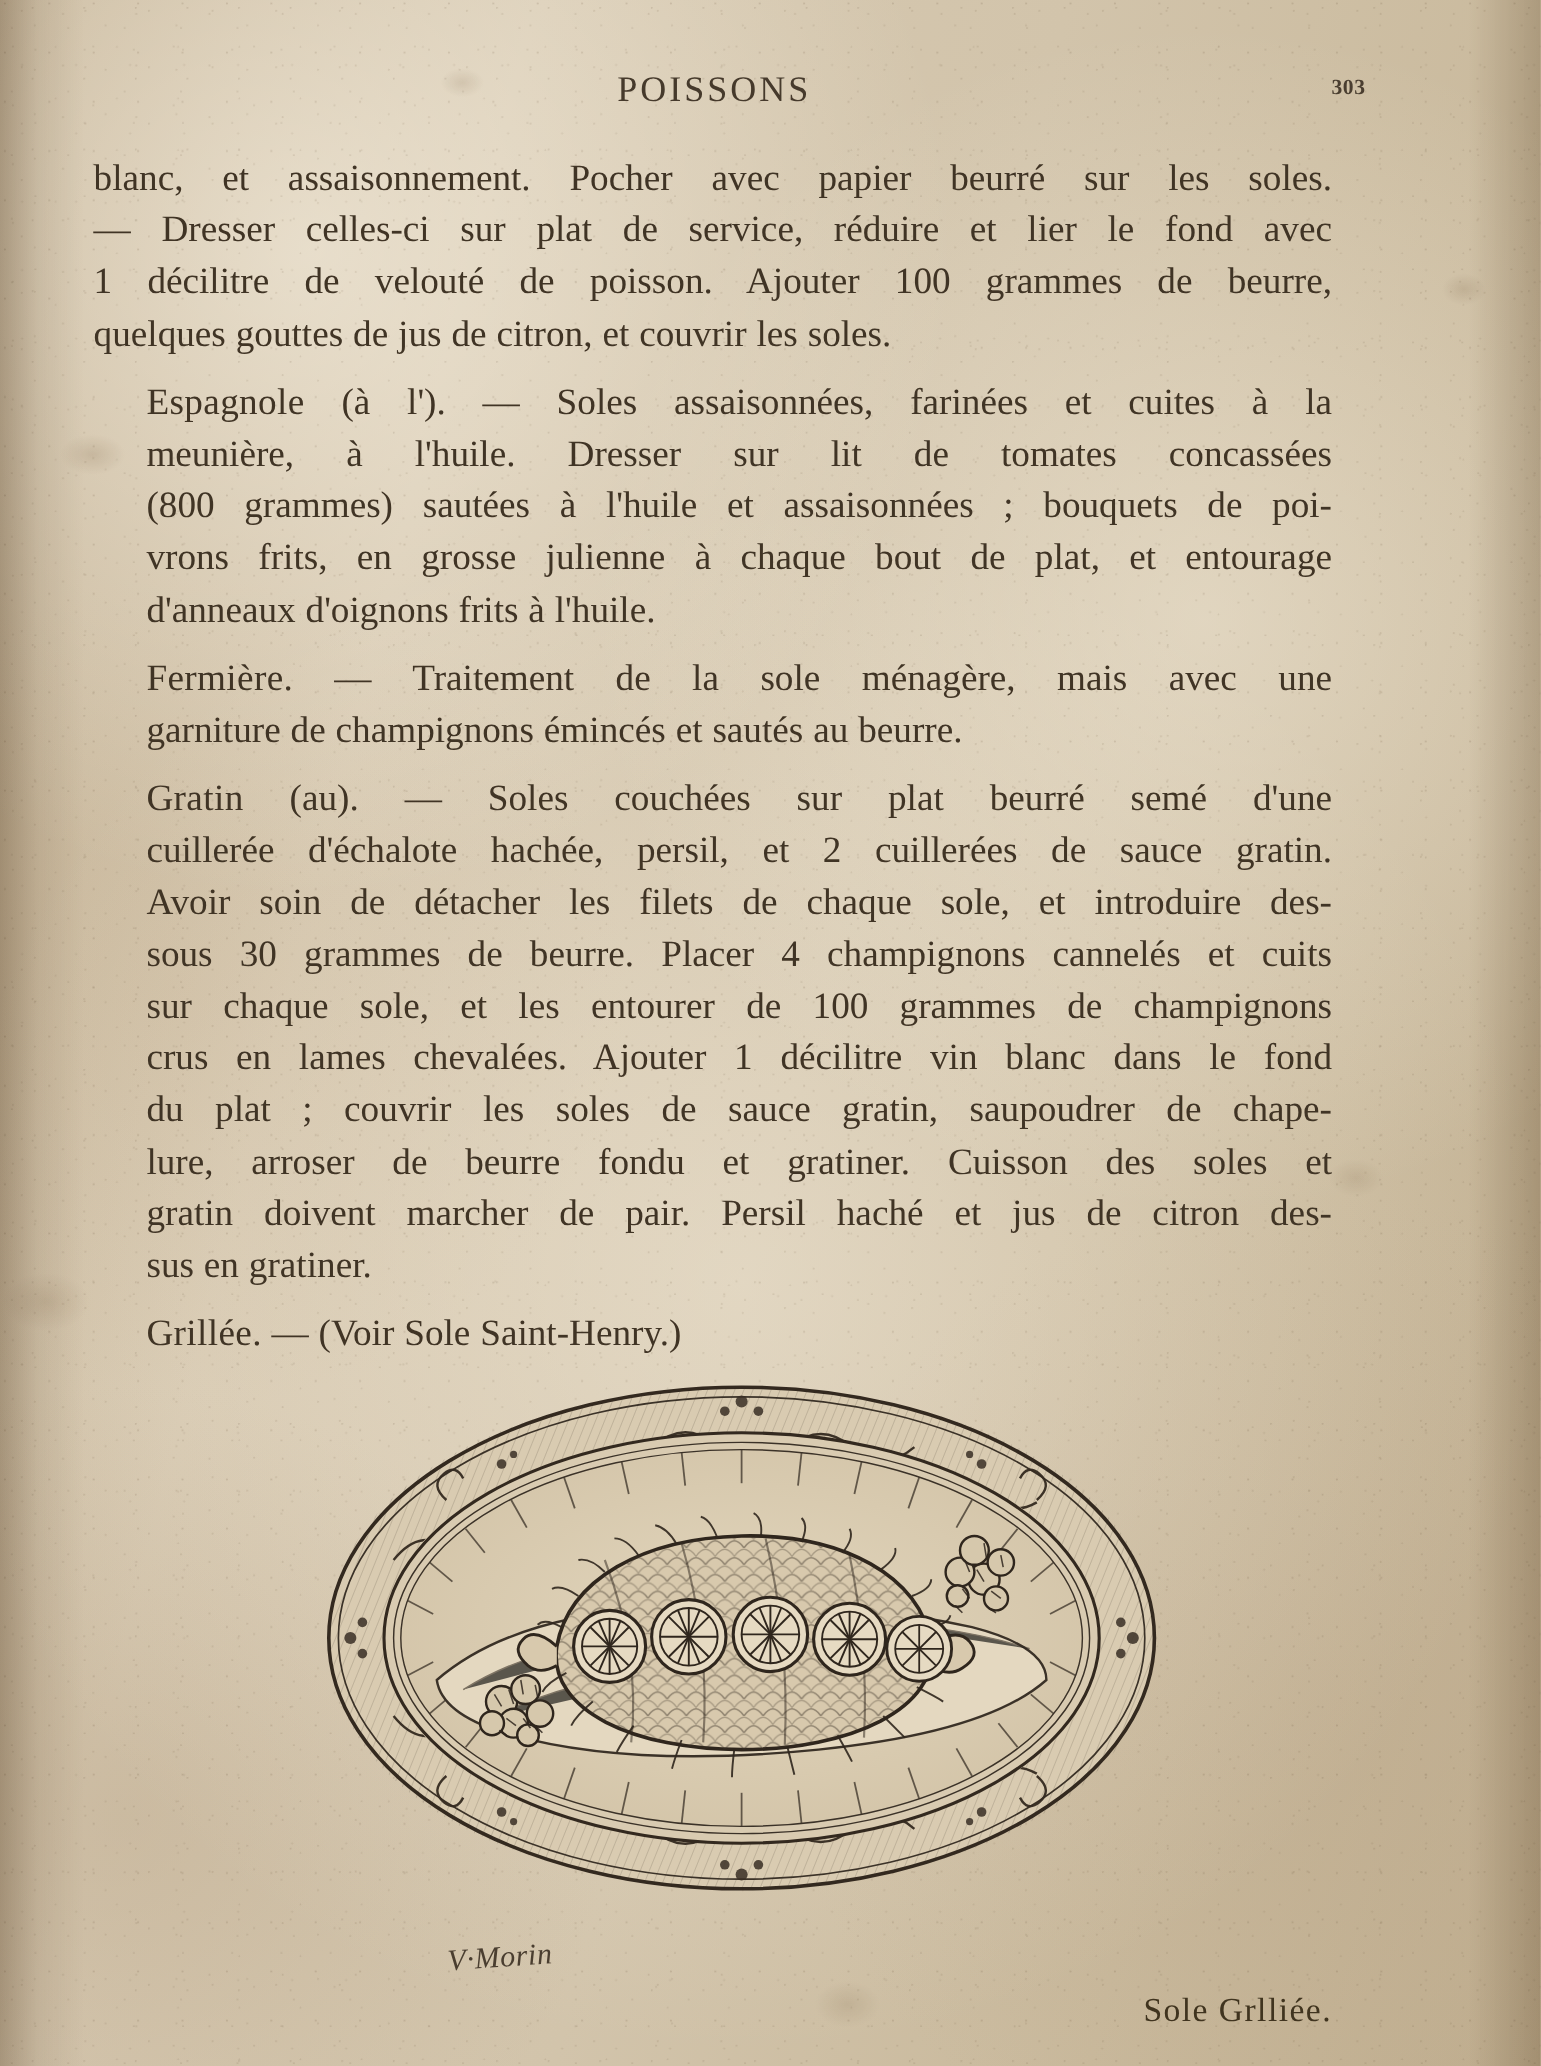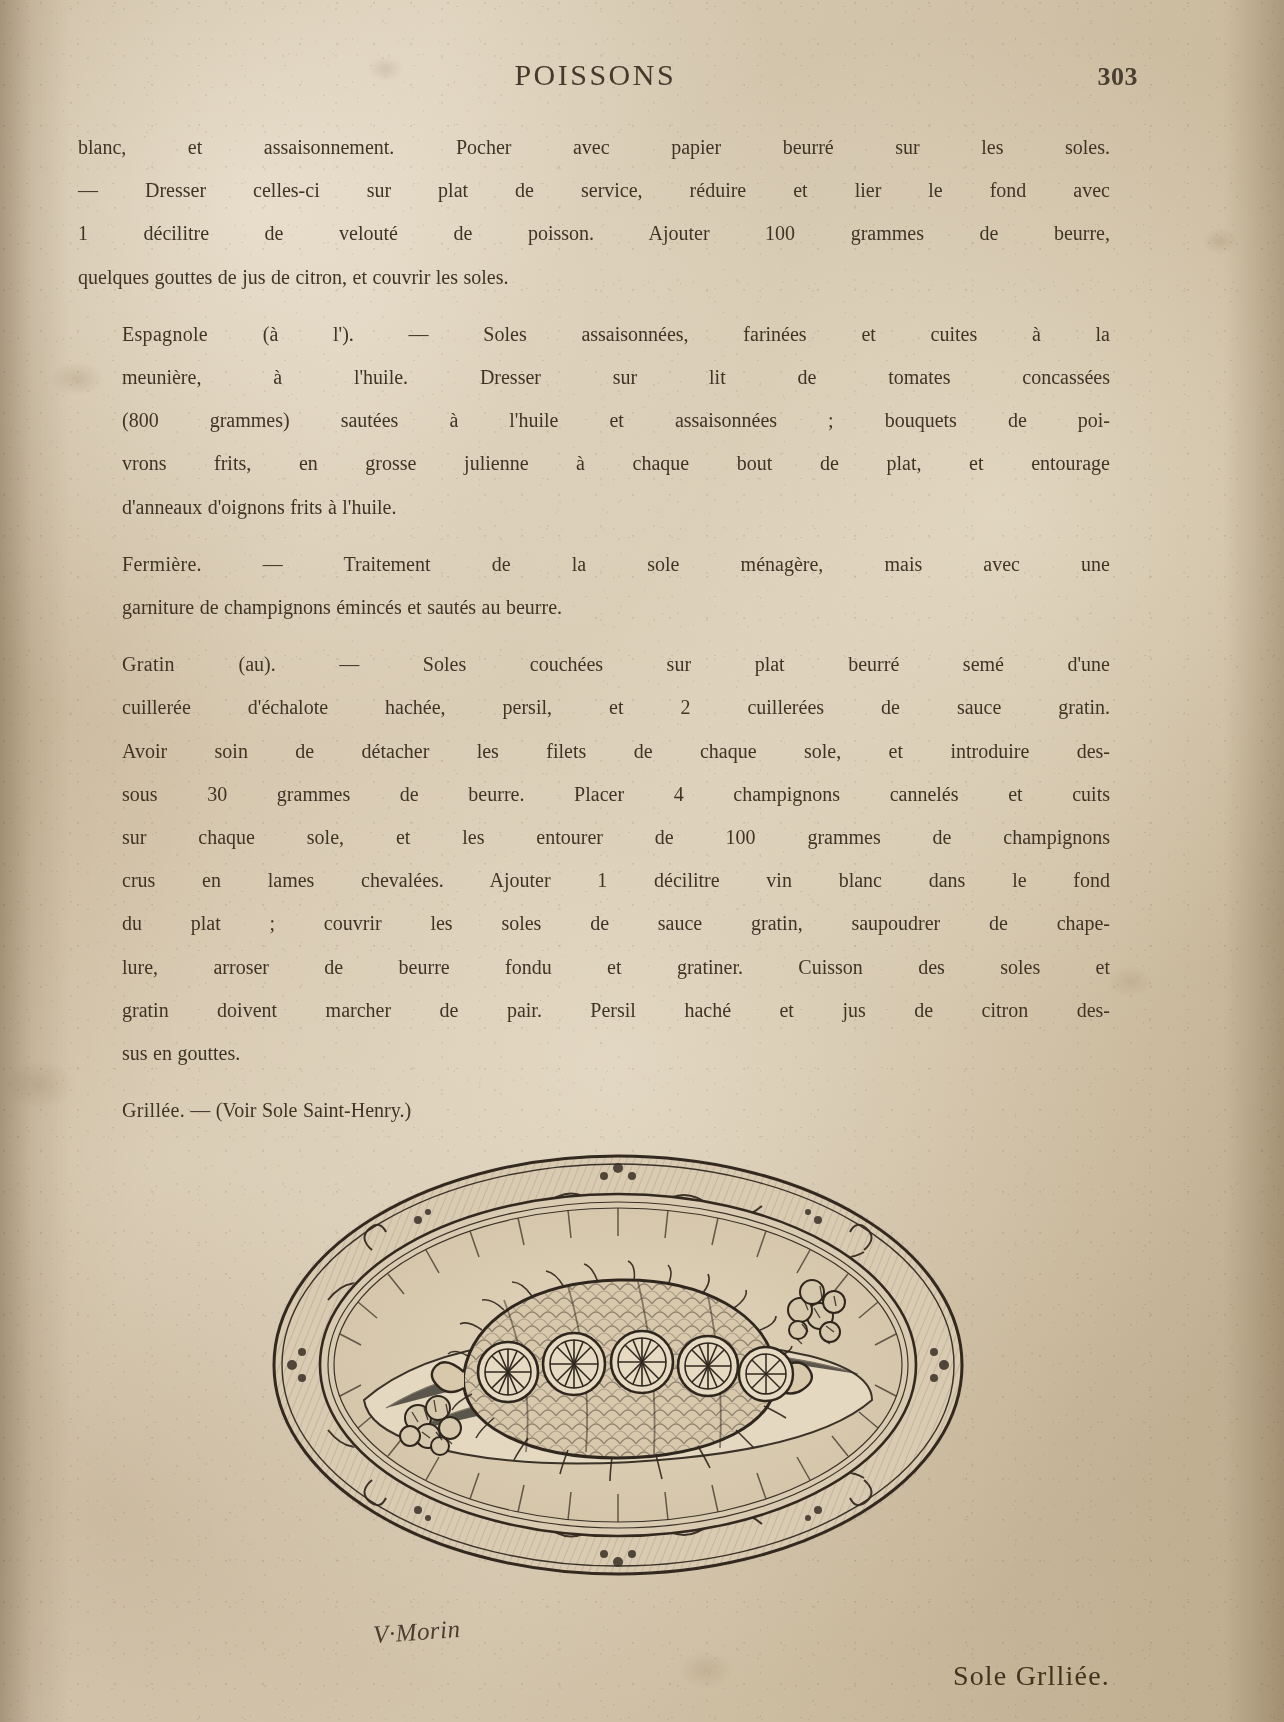--- a/index.html
+++ b/index.html
@@ -109,37 +109,37 @@
     font-size: 30px;
     letter-spacing: 2.5px;
     color: #463a2c;
     font-family: "Liberation Serif", serif;
     text-indent: 2.5px;
   }
   .runhead-folio {
     position: absolute;
     right: -28px;
     top: 4px;
-    font-size: 26px;
+    font-size: 18px;
     font-weight: 700;
     letter-spacing: 0.5px;
     color: #4a3e30;
   }
 
   
   .body-block {
     position: absolute;
     top: 126px;
     left: 0;
     width: 1032px;
   }
   p.para {
     margin: 0;
     padding: 0;
-    font-size: 20px;
+    font-size: 31px;
     line-height: 43.2px;
     color: #403425;
     text-align: justify;
     text-align-last: left;
     -webkit-hyphens: none;
     hyphens: none;
     word-spacing: 0.5px;
   }
   p.para + p.para {
     margin-top: 14px;
@@ -242,21 +242,21 @@
       <p class="para indent">
         <span class="ln just"><span class="runin">Gratin</span><span> (au).</span><span> — Soles couchées sur plat beurré semé d'une</span></span>
         <span class="ln just">cuillerée d'échalote hachée, persil, et 2 cuillerées de sauce gratin.</span>
         <span class="ln just">Avoir soin de détacher les filets de chaque sole, et introduire des-</span>
         <span class="ln just">sous 30 grammes de beurre. Placer 4 champignons cannelés et cuits</span>
         <span class="ln just">sur chaque sole, et les entourer de 100 grammes de champignons</span>
         <span class="ln just">crus en lames chevalées. Ajouter 1 décilitre vin blanc dans le fond</span>
         <span class="ln just">du plat ; couvrir les soles de sauce gratin, saupoudrer de chape-</span>
         <span class="ln just">lure, arroser de beurre fondu et gratiner. Cuisson des soles et</span>
         <span class="ln just">gratin doivent marcher de pair. Persil haché et jus de citron des-</span>
-        <span class="ln">sus en gouttes.</span>
+        <span class="ln">sus en gratiner.</span>
       </p>
 
       <p class="para indent">
         <span class="ln"><span class="runin">Grillée</span><span>.</span><span> — (Voir </span><span class="ital">Sole Saint-Henry</span><span>.)</span></span>
       </p>
 
     </div>
 
     <div class="figure">
       <svg viewBox="0 0 700 430" xmlns="http://www.w3.org/2000/svg">

